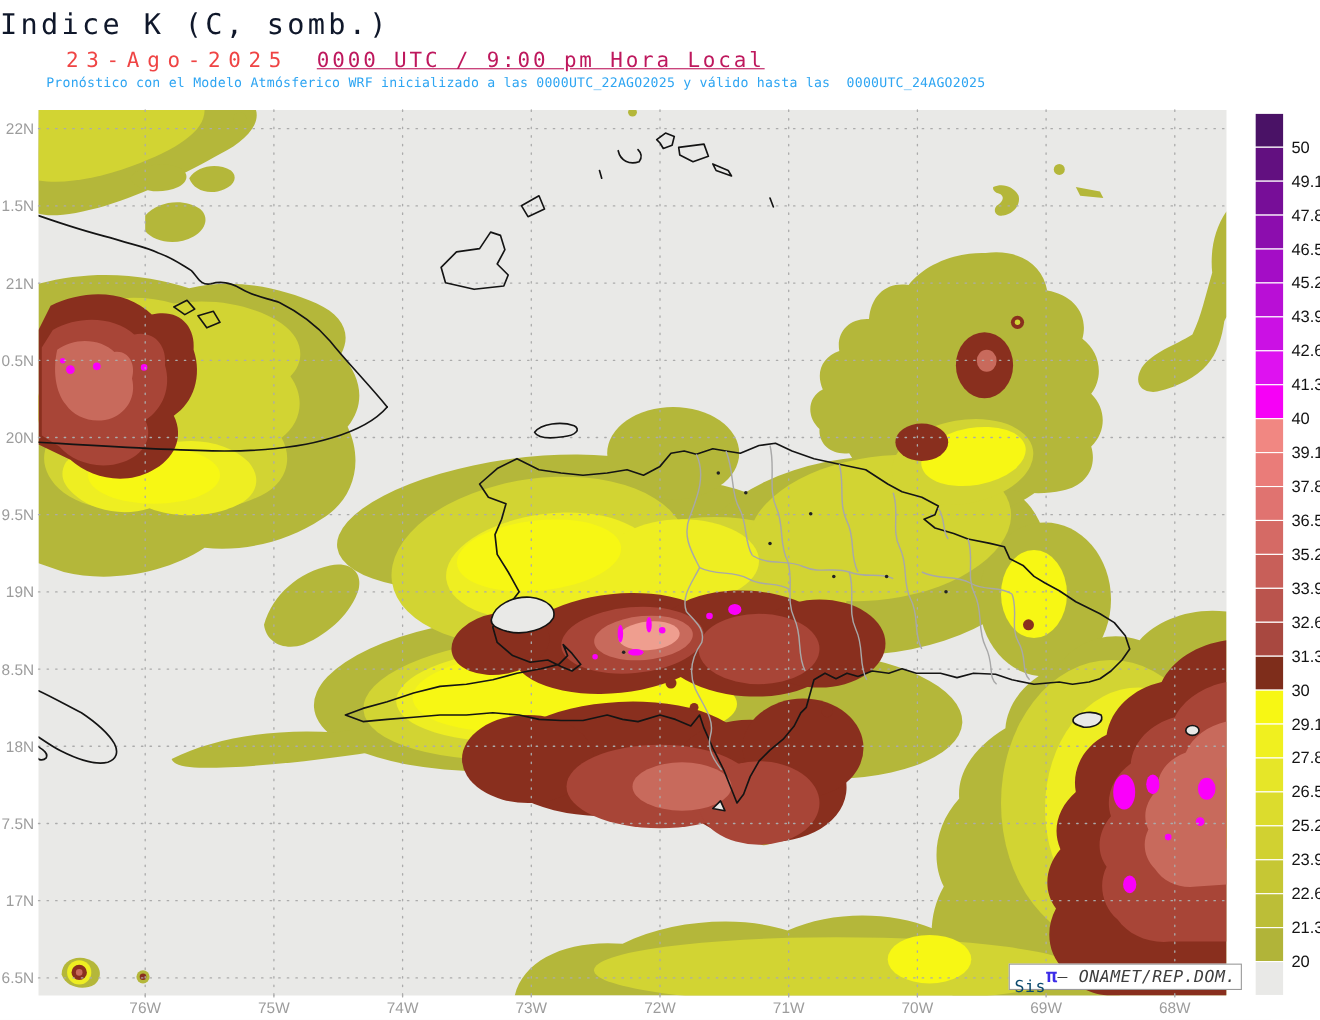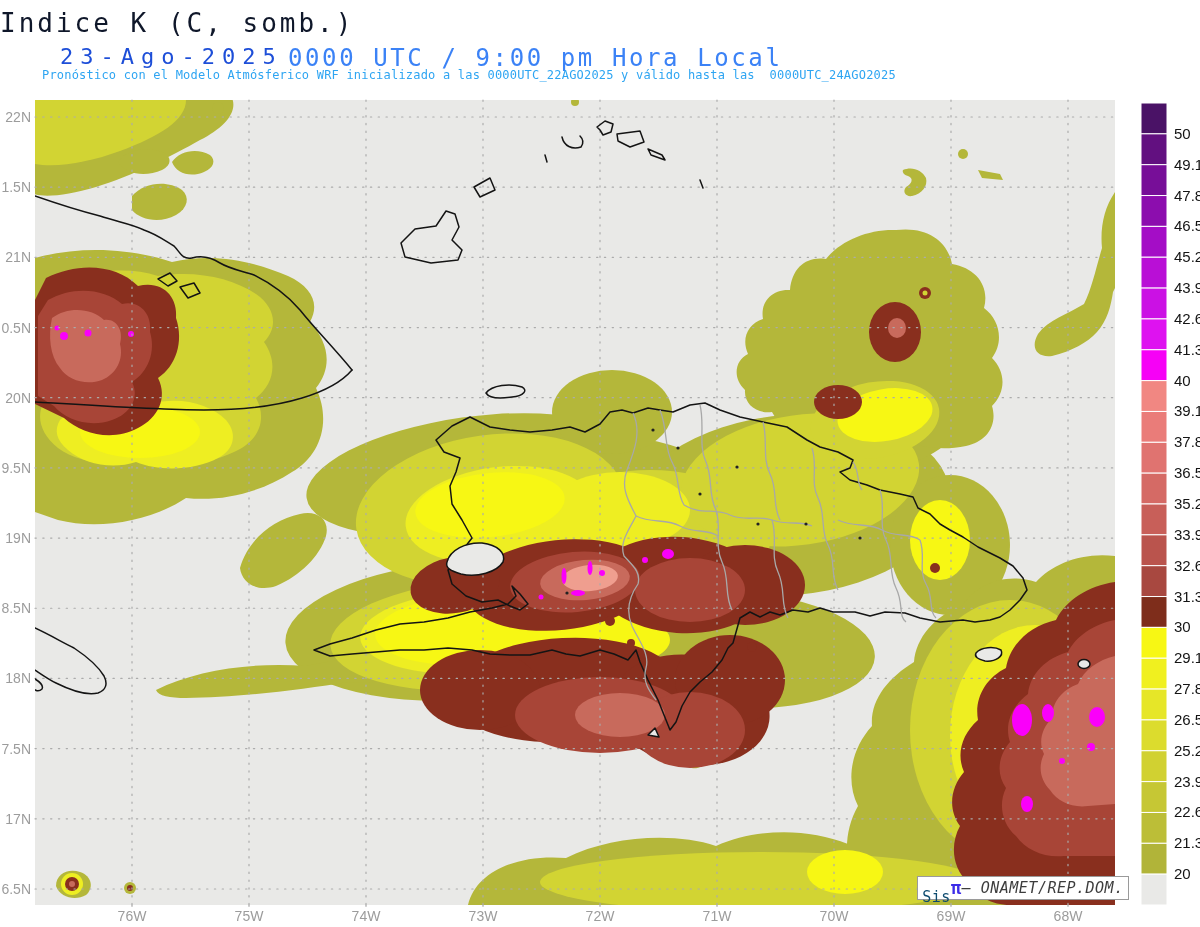--- a/index.html
+++ b/index.html
@@ -1,21 +1,21 @@
 <!DOCTYPE html>
 <html><head>
 <meta charset="utf-8">
 <style>
   html,body{margin:0;padding:0;background:#ffffff;}
   #stage{position:relative;width:1200px;height:927px;background:#ffffff;overflow:hidden;
          font-family:"DejaVu Sans Mono", monospace;}
   .hdr{position:absolute;white-space:pre;}
   #title{top:8px;left:0;width:1200px;text-align:left;font-size:26px;letter-spacing:3px;color:#0f172a;}
-  #date-label{top:44px;left:60px;font-size:22px;letter-spacing:7px;color:#1d4ed8;}
-  #time-label{top:44px;left:288px;font-size:24px;letter-spacing:2.6px;color:#3b82f6;}
+  #date-label{top:44px;left:60px;font-size:19px;letter-spacing:7px;color:#ef4444;}
+  #time-label{top:44px;left:288px;font-size:19px;letter-spacing:2.6px;color:#be185d;text-decoration:underline;}
   #forecast-label{top:68px;left:42px;font-size:12px;letter-spacing:0.2px;color:#2ea5f2;}
   svg text{font-family:"Liberation Sans", sans-serif;}
   .axlab{fill:#9c9c9c;font-size:14px;}
   .cblab{fill:#141414;font-size:15px;}
   #attr-box{position:absolute;left:917px;top:876px;width:210px;height:22px;background:#ffffff;
             border:1px solid #9a9a9a;display:flex;align-items:center;justify-content:center;
             font-size:15px;letter-spacing:0.5px;}
   #attr-box .sis{color:#0c4a6e;margin-top:18px;}
   #attr-box .pi{color:#3c2ce8;font-weight:bold;font-size:17px;}
   #attr-box .rest{color:#3d3d3d;font-style:italic;}

